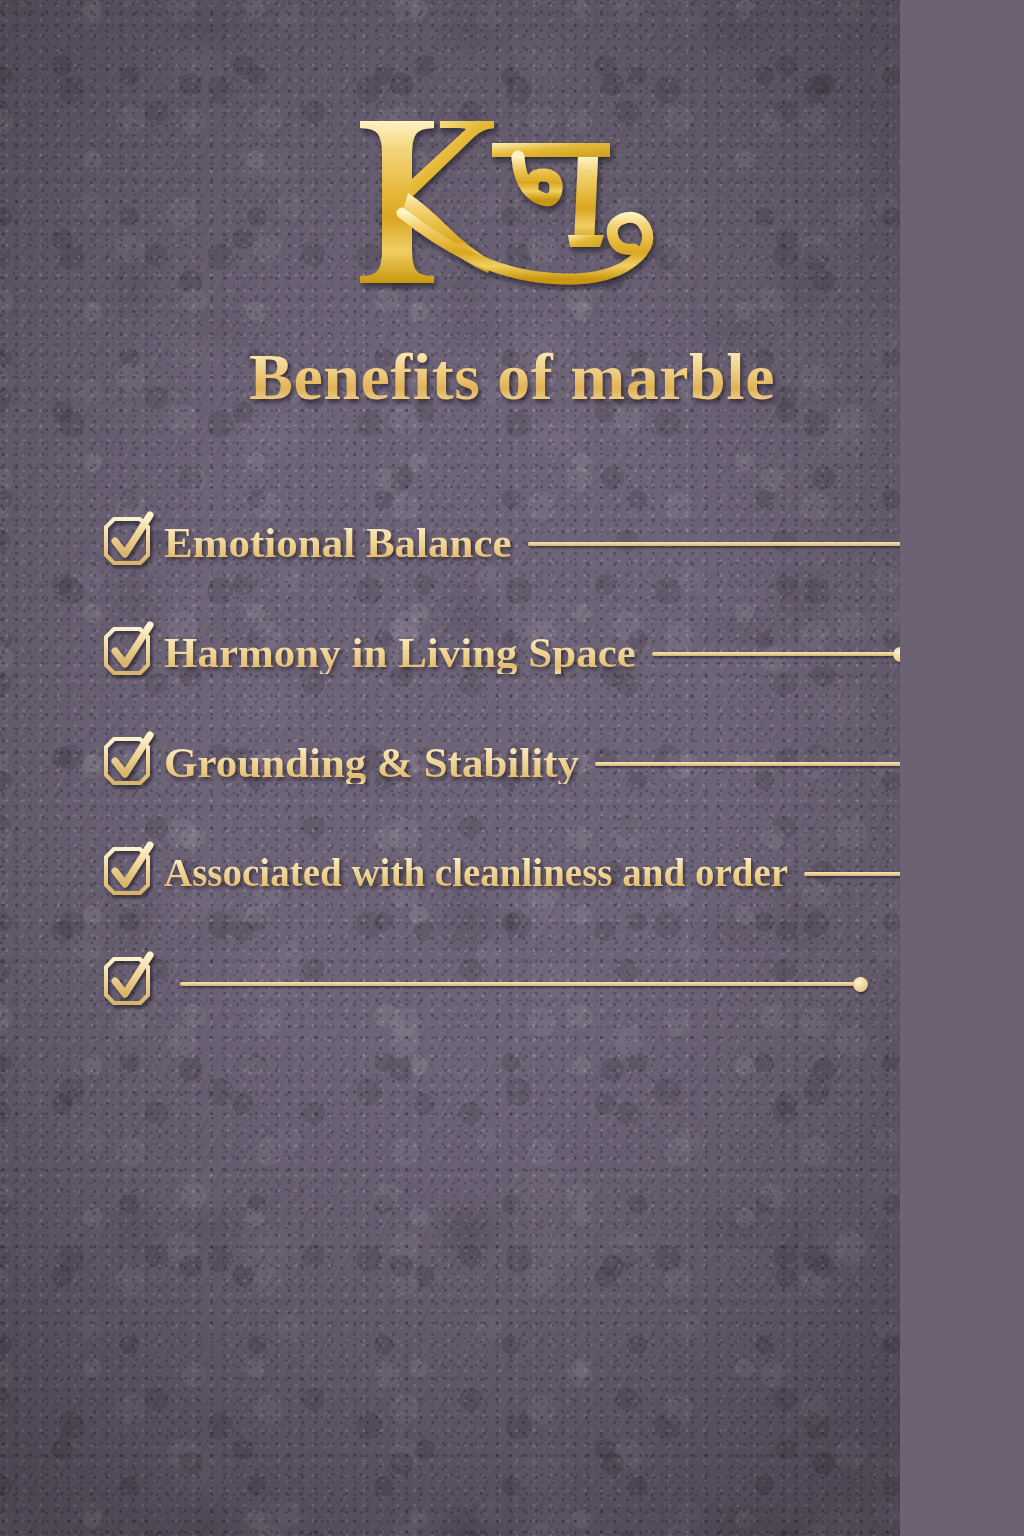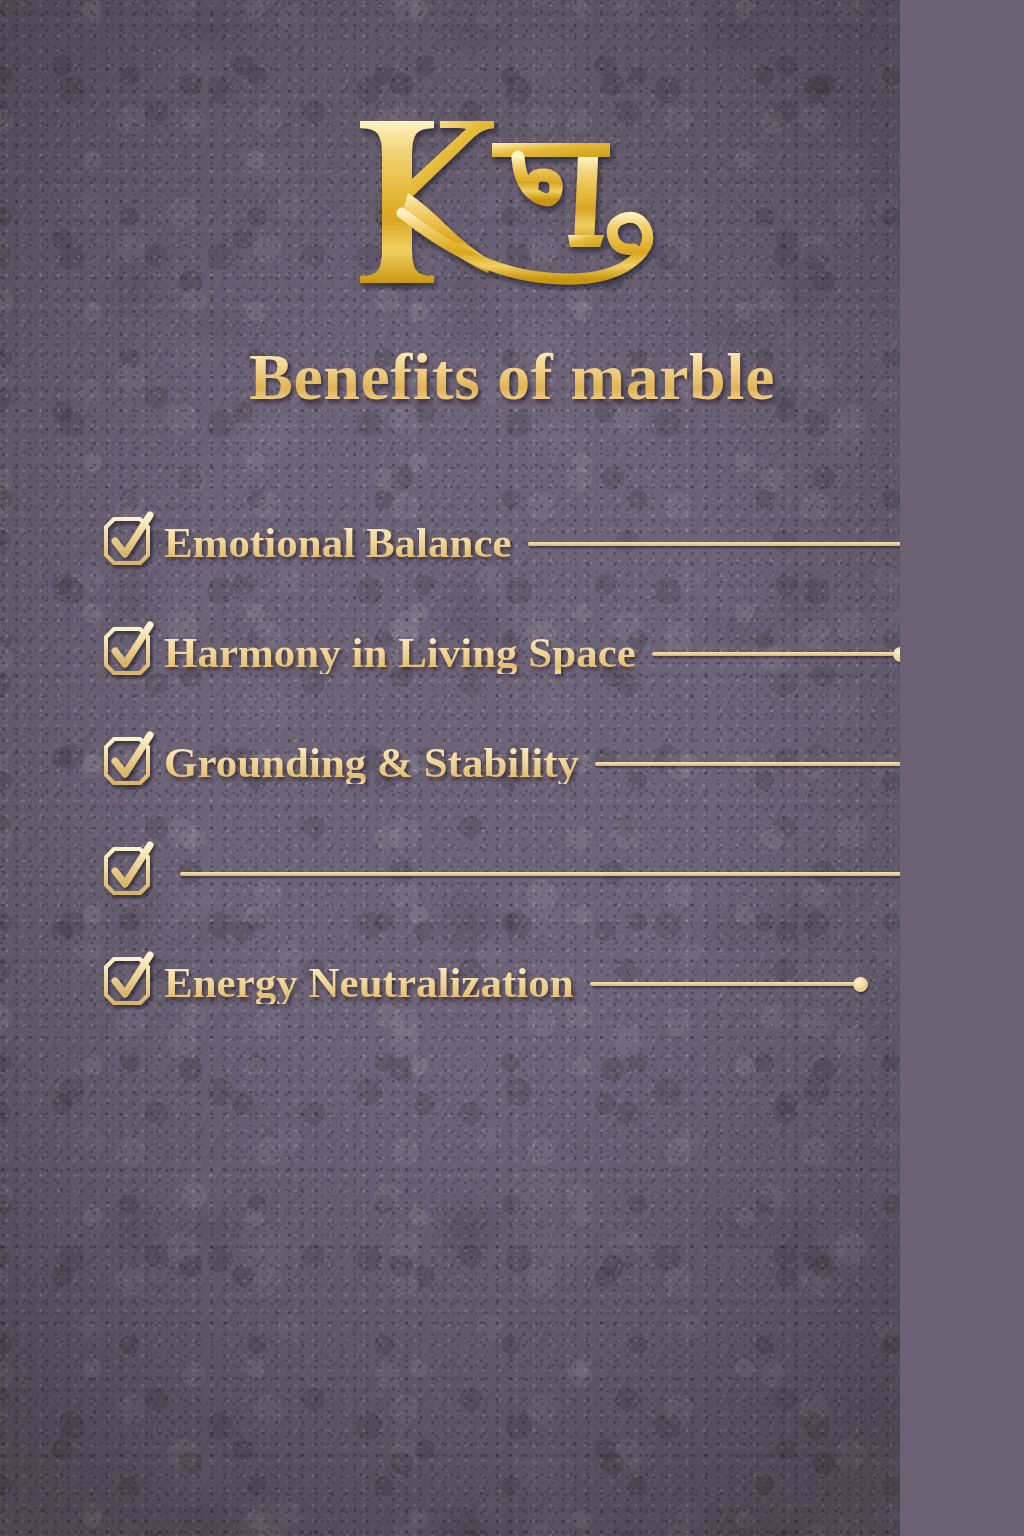--- a/index.html
+++ b/index.html
@@ -391,36 +391,36 @@
 
       <div class="row row-5">
         <span class="check-icon">
           <svg width="54" height="56" viewBox="0 0 54 56" aria-hidden="true">
             <g filter="url(#cbsh)">
               <path d="M14 6 H40 L48 14 V42 L40 50 H14 L6 42 V14 Z" fill="none" stroke="url(#cbg)" stroke-width="4"></path>
               <path d="M15 28 L25 41 L50 2" fill="none" stroke="url(#cbg)" stroke-width="7" stroke-linecap="round" stroke-linejoin="round"></path>
             </g>
           </svg>
         </span>
+        <span class="row-label">Associated with cleanliness and order</span>
         <span class="connector">
           <span class="conn-line"></span>
           <span class="conn-dot"></span>
         </span>
       </div>
 
       <div class="row row-6">
         <span class="check-icon">
           <svg width="54" height="56" viewBox="0 0 54 56" aria-hidden="true">
             <g filter="url(#cbsh)">
               <path d="M14 6 H40 L48 14 V42 L40 50 H14 L6 42 V14 Z" fill="none" stroke="url(#cbg)" stroke-width="4"></path>
               <path d="M15 28 L25 41 L50 2" fill="none" stroke="url(#cbg)" stroke-width="7" stroke-linecap="round" stroke-linejoin="round"></path>
             </g>
           </svg>
         </span>
-        <span class="row-label">Energy Neutralization</span>
         <span class="connector">
           <span class="conn-line"></span>
           <span class="conn-dot"></span>
         </span>
       </div>
 
     </div>
   </div>
 </div>
 

